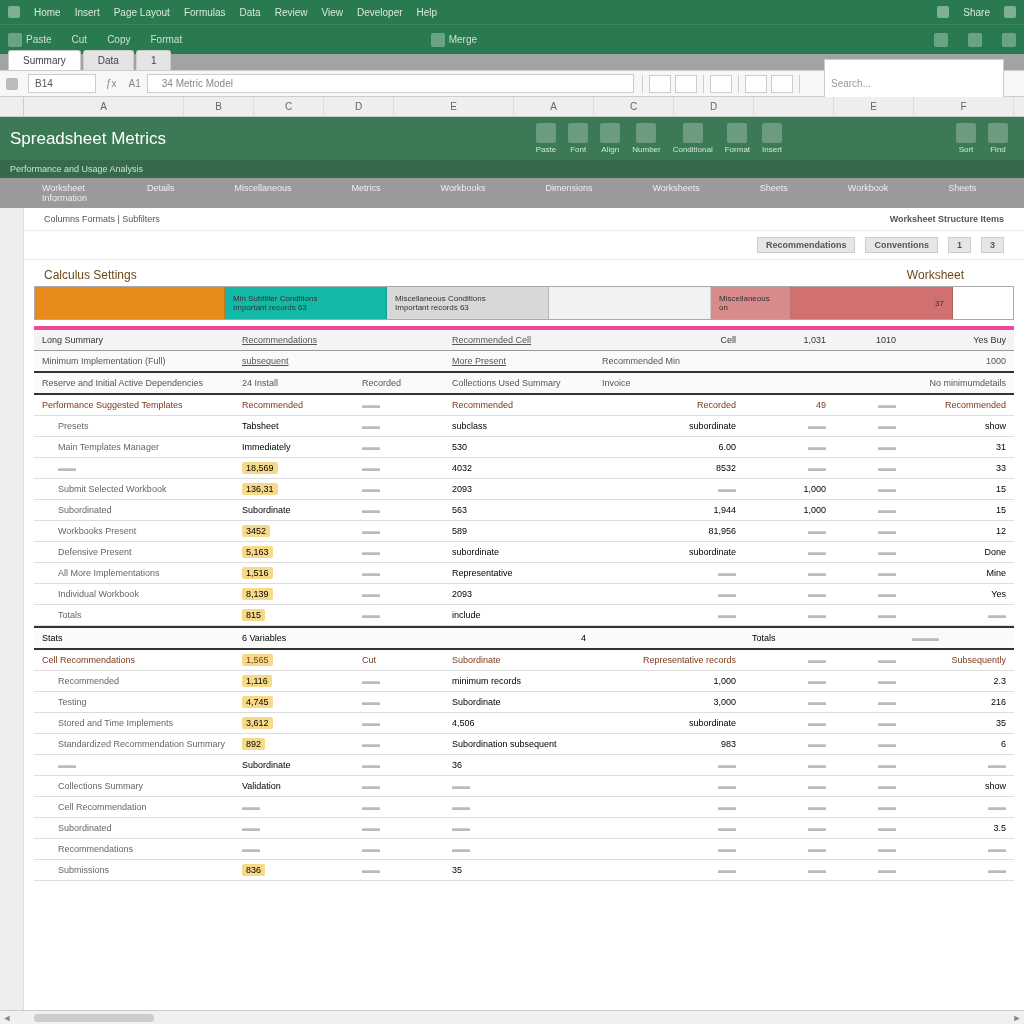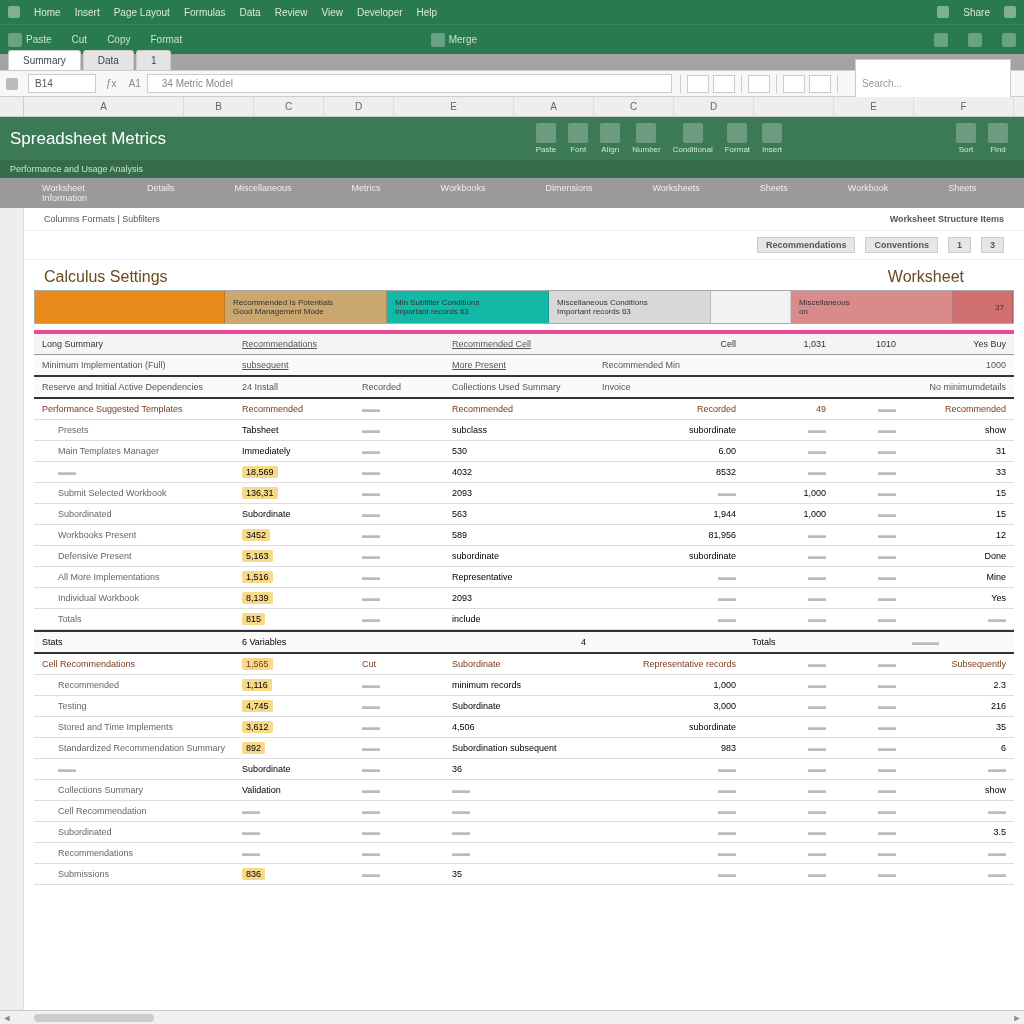--- a/index.html
+++ b/index.html
@@ -22,21 +22,21 @@
 .tab.inactive { background: #e4e4e4; }
 .tabrow .filler { flex: 1; }
 
 
 .formulabar { background: #f7f7f7; height: 26px; display: flex; align-items: center; border-bottom: 1px solid #ccc; font-size: 10px; color: #555; }
 .namebox { width: 68px; border: 1px solid #ccc; background: #fff; padding: 3px 6px; margin: 0 4px; }
 .fxlabel { padding: 0 6px; color: #888; }
 .fxinput { flex: 1; border: 1px solid #ccc; background: #fff; padding: 3px 14px; margin-right: 4px; color: #888; }
 .formulabar .sep { width: 1px; height: 18px; background: #ccc; margin: 0 4px; }
 .formulabar .btn { width: 22px; height: 18px; border: 1px solid #ccc; background: #fff; margin: 0 2px; }
-.searchbox { width: 156px; border: 1px solid #ccc; background: #fff; padding: 18px 6px; margin: 0 13px; color: #999; }
+.searchbox { width: 180px; border: 1px solid #ccc; background: #fff; padding: 18px 6px; margin: 0 20px; color: #999; }
 
 
 .colhdr-wrap { display: flex; background: #eee; border-bottom: 1px solid #ccc; }
 .rownum-gutter { width: 24px; background: #eee; border-right: 1px solid #ccc; }
 .colhdr { flex: 1; display: grid; grid-template-columns: 160px 70px 70px 70px 120px 80px 80px 80px 80px 80px 100px; }
 .colhdr div { text-align: center; font-size: 10px; color: #666; padding: 4px 0; border-right: 1px solid #ddd; }
 
 
 .titleband { background: #3b7a54; color: #fff; display: flex; align-items: center; padding: 6px 10px; justify-content: center; }
 .titleband .title { font-size: 17px; font-weight: 300; flex: 0 0 auto; margin-right: 40px; }
@@ -51,21 +51,21 @@
 
 
 .content { flex: 1; background: #fff; overflow-y: auto; overflow-x: hidden; display: flex; }
 .content .rownum-gutter { flex: 0 0 24px; background: #eee; border-right: 1px solid #ddd; }
 .sheet { flex: 1; padding: 0; }
 
 .info-row { display: flex; justify-content: space-between; font-size: 9px; color: #555; padding: 6px 20px; border-bottom: 1px solid #eee; }
 .info-row .right { display: flex; gap: 10px; align-items: center; font-weight: bold; }
 .info-row .chip { background: #e6e6e6; padding: 2px 8px; border: 1px solid #ccc; font-size: 9px; }
 
-.section-hdr { font-size: 16px; color: #6a4a1a; padding: 8px 20px 4px; }
+.section-hdr { font-size: 12px; color: #6a4a1a; padding: 8px 20px 4px; }
 .section-hdr.right { text-align: right; padding-right: 60px; }
 
 
 .color-band { display: grid; grid-template-columns: 190px 1fr 1fr 1fr 80px 1fr 60px; gap: 0; margin: 0 10px; border: 1px solid #aaa; }
 .color-band > div { padding: 6px 8px; font-size: 8px; color: #333; border-right: 1px solid rgba(0,0,0,0.15); min-height: 32px; display: flex; flex-direction: column; justify-content: center; }
 .cb-orange { background: #e88b1a; }
 .cb-tan { background: #c9a76e; color: #3a2a10; }
 .cb-gray { background: #14b8a6; }
 .cb-ltgray { background: #d8d8d8; }
 .cb-empty { background: #f2f2f2; }
@@ -263,24 +263,20 @@
         </div>
       </div>
 
       <div style="display:flex;justify-content:space-between">
         <div class="section-hdr">Calculus Settings</div>
         <div class="section-hdr right">Worksheet</div>
       </div>
 
       <div class="color-band">
         <div class="cb-orange"></div>
-        <div class="cb-tan">
-          <span>Recommended Is Potentials</span>
-            <span>Good Management Mode</span>
-        </div>
         <div class="cb-gray">
           <span>Min Subfilter Conditions</span>
             <span>Important records 63</span>
         </div>
         <div class="cb-ltgray">
           <span>Miscellaneous Conditions</span>
             <span>Important records 63</span>
         </div>
         <div class="cb-empty"></div>
         <div class="cb-pink">

